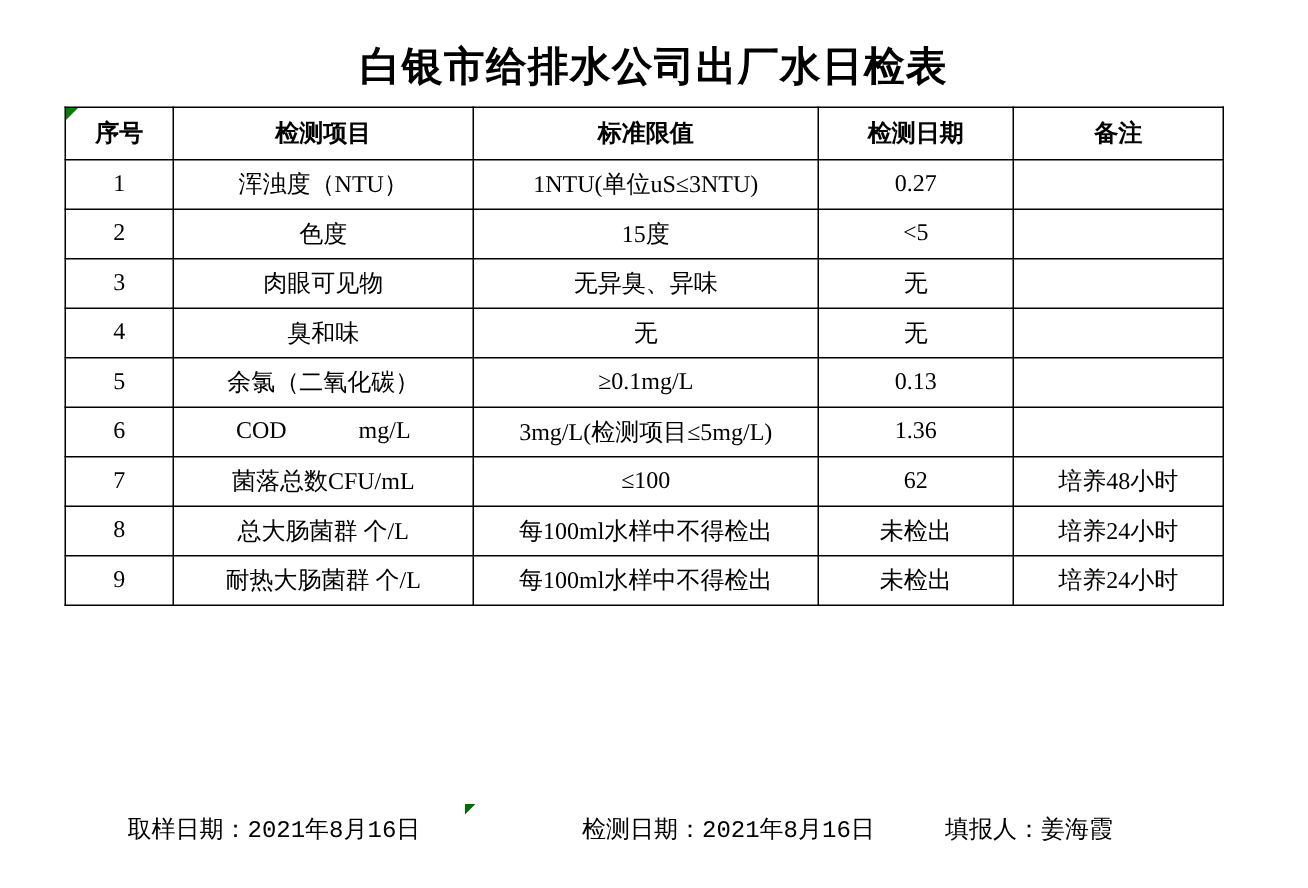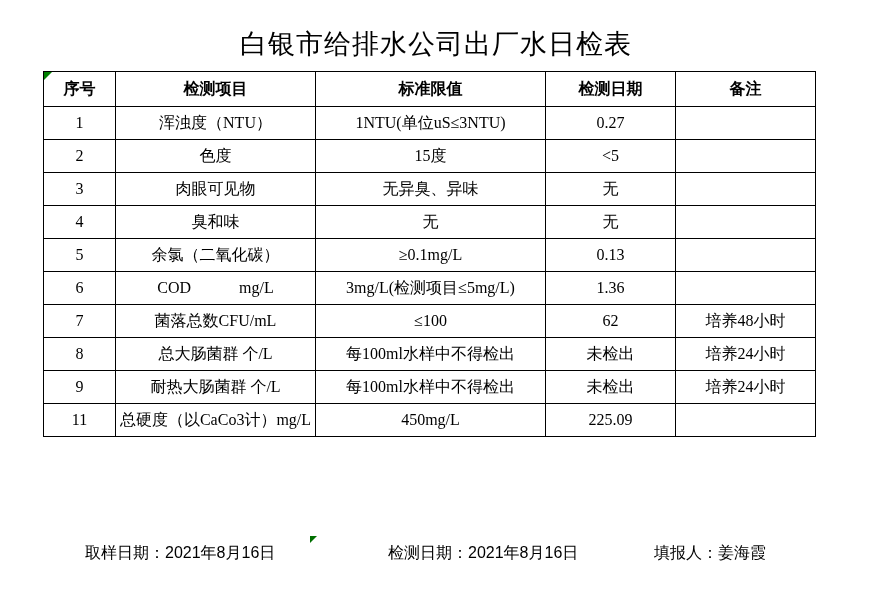--- a/index.html
+++ b/index.html
@@ -15,21 +15,21 @@
     color: #000000;
     overflow: hidden;
   }
   .doc-title {
     position: absolute;
     top: 26px;
     left: 0;
     width: 872px;
     text-align: center;
     font-family: "Liberation Sans", sans-serif;
-    font-weight: 400;
+    font-weight: 700;
     font-size: 27px;
     letter-spacing: 1px;
     color: #000000;
     white-space: nowrap;
   }
   table.inspection {
     position: absolute;
     left: 43px;
     top: 71px;
     width: 772px;
@@ -72,25 +72,25 @@
     width: 0;
     height: 0;
     border-top: 7px solid #006f00;
     border-right: 7px solid transparent;
   }
   .footer-item {
     position: absolute;
     top: 543px;
     font-size: 16px;
     white-space: nowrap;
-    font-family: Liberation Sans, sans-serif;
+    font-family: Liberation Mono, monospace;
   }
   .footer-sampling { left: 85px; }
   .footer-testing  { left: 388px; }
-  .footer-reporter { left: 630px; margin-left: 24px; }
+  .footer-reporter { left: 630px; }
 </style>
 </head>
 <body>
 
 <div class="doc-title">白银市给排水公司出厂水日检表</div>
 
 <table class="inspection">
   <colgroup>
     <col style="width:72px">
     <col style="width:200px">
@@ -164,27 +164,20 @@
       <td class="cell-result">未检出</td>
       <td class="cell-remark">培养24小时</td>
     </tr>
     <tr>
       <td class="cell-no">9</td>
       <td class="cell-item">耐热大肠菌群 个/L</td>
       <td class="cell-standard">每100ml水样中不得检出</td>
       <td class="cell-result">未检出</td>
       <td class="cell-remark">培养24小时</td>
     </tr>
-    <tr>
-      <td class="cell-no">11</td>
-      <td class="cell-item">总硬度（以CaCo3计）mg/L</td>
-      <td class="cell-standard">450mg/L</td>
-      <td class="cell-result">225.09</td>
-      <td class="cell-remark"></td>
-    </tr>
   </tbody>
 </table>
 
 <div class="bottom-marker"></div>
 
 <div class="footer-item footer-sampling">取样日期：2021年8月16日</div>
 <div class="footer-item footer-testing">检测日期：2021年8月16日</div>
 <div class="footer-item footer-reporter">填报人：姜海霞</div>
 
 </body></html>

